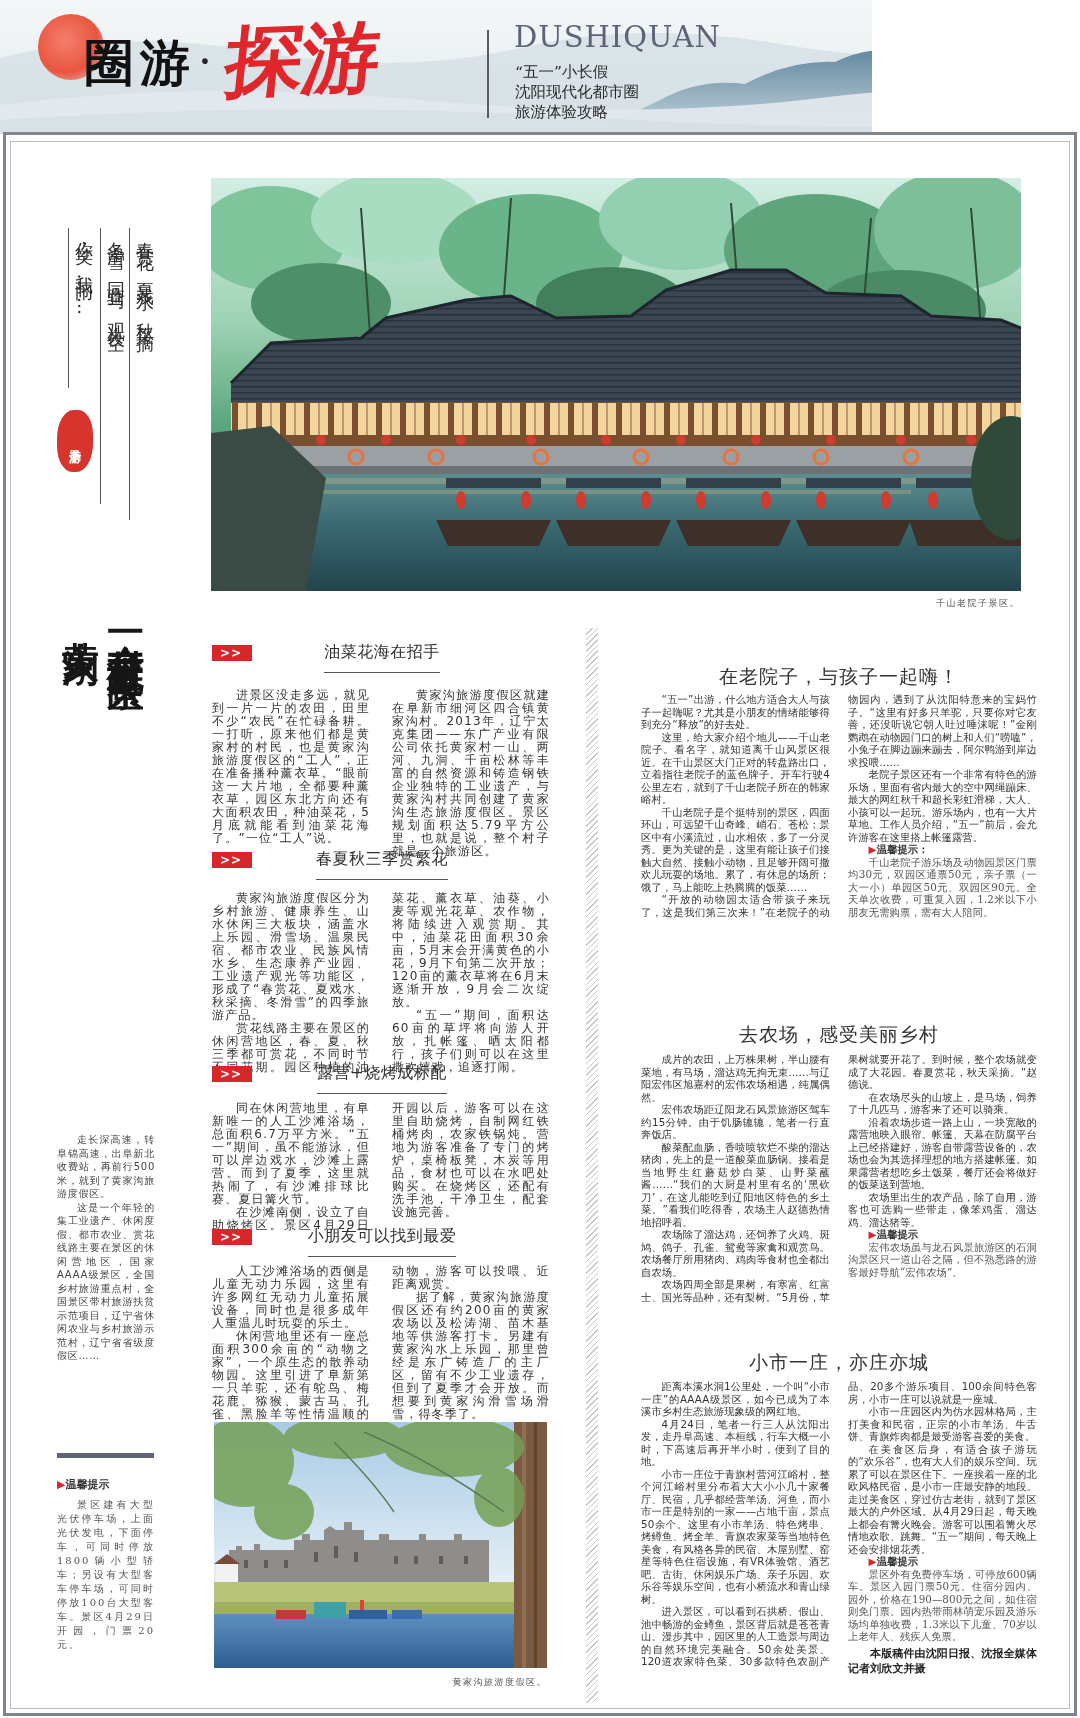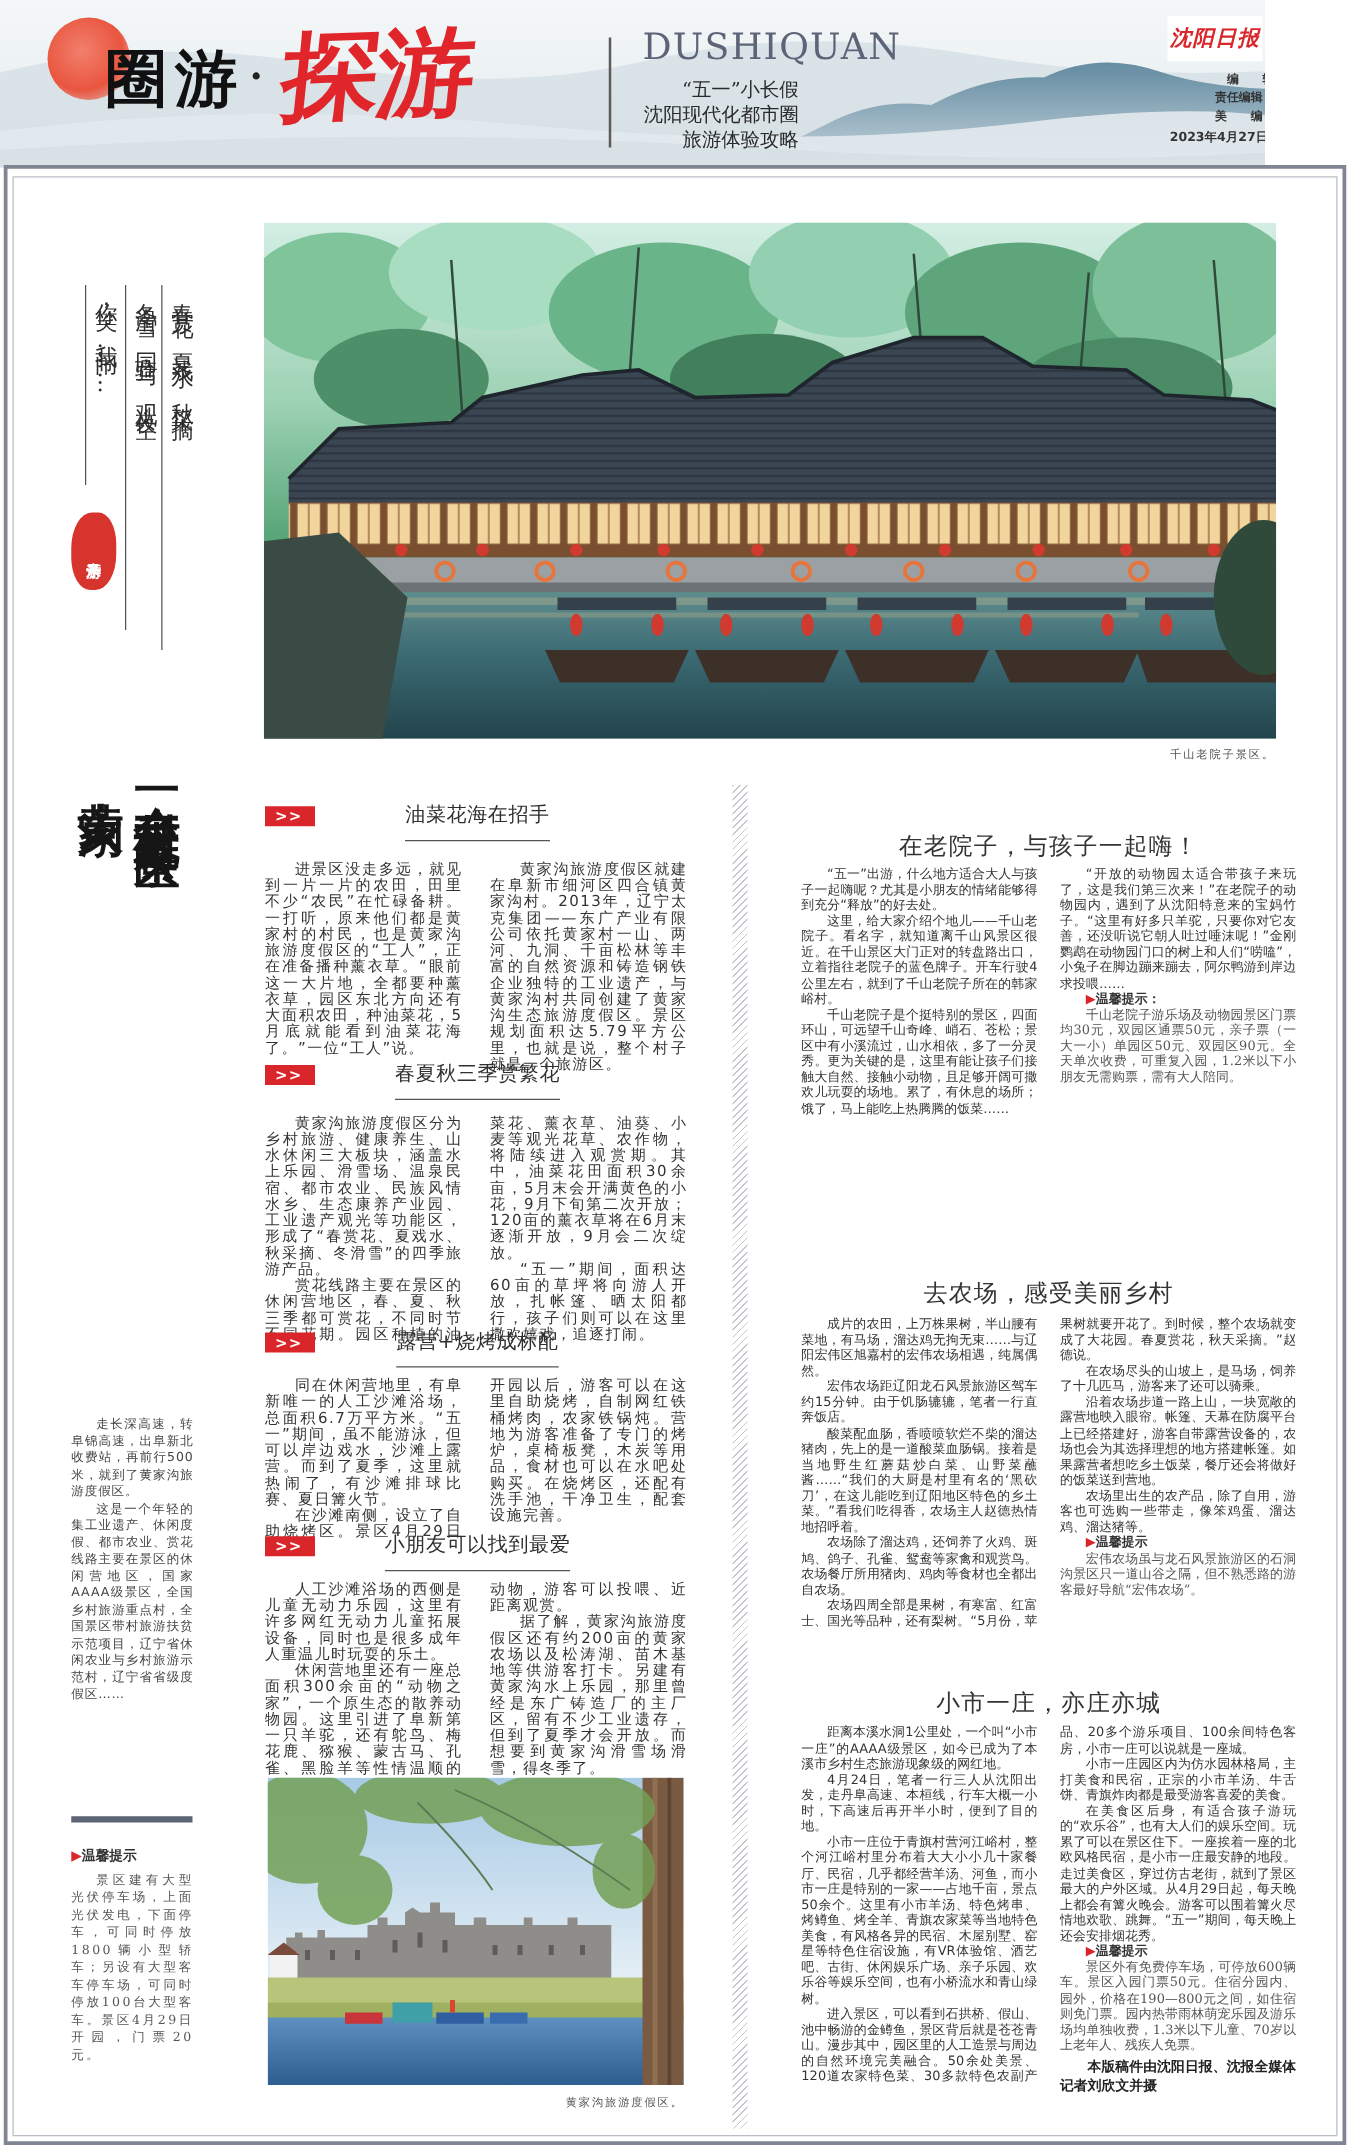--- a/index.html
+++ b/index.html
@@ -1,30 +1,30 @@
 <!DOCTYPE html>
 <html><head>
 <meta charset="utf-8">
 <style>
 *{margin:0;padding:0;box-sizing:border-box;}
 html,body{width:1080px;height:1718px;overflow:hidden;background:#ffffff;}
 body{position:relative;font-family:"DejaVu Sans",sans-serif;color:#333;}
 .abs{position:absolute;}
 
 
-#header{left:0;top:0;width:1012px;height:134px;overflow:hidden;background:linear-gradient(180deg,#f4f7f8 0%,#eaf0f2 55%,#dfe7eb 100%);}
+#header{left:0;top:0;width:872px;height:134px;overflow:hidden;background:linear-gradient(180deg,#f4f7f8 0%,#eaf0f2 55%,#dfe7eb 100%);}
 #header svg{position:absolute;left:0;top:0;}
 .sun{left:38px;top:14px;width:66px;height:66px;border-radius:50%;background:radial-gradient(circle at 42% 40%,#f27f6c 0%,#e9553f 58%,rgba(233,85,63,.35) 88%,rgba(233,85,63,0) 100%);}
 .hd-prefix{left:84px;top:30px;font-family:"DejaVu Serif",serif;font-weight:bold;font-size:50px;letter-spacing:6px;color:#111;}
 .hd-dot{left:198px;top:36px;font-family:"DejaVu Serif",serif;font-size:44px;color:#222;}
 .hd-title{left:226px;top:8px;font-family:"DejaVu Serif",serif;font-weight:bold;font-size:78px;letter-spacing:-2px;color:#e0262a;transform:skewX(-8deg) rotate(-2deg);}
 .hd-rule{left:487px;top:30px;width:2px;height:88px;background:#5b5b5b;}
 .hd-en{left:514px;top:20px;font-family:"DejaVu Serif",serif;font-size:29px;letter-spacing:1px;color:#5d6477;}
 .hd-sub{left:515px;top:62px;font-family:"DejaVu Serif",serif;font-size:15.5px;line-height:20px;color:#2a2a2a;}
-.hd-sub div{white-space:nowrap;text-align:right;}
+.hd-sub div{white-space:nowrap;}
 .logo{left:934px;top:13px;width:76px;height:36px;background:#fff;color:#d9262b;font-family:"DejaVu Serif",serif;font-weight:bold;font-style:italic;font-size:17px;line-height:36px;text-align:center;letter-spacing:1px;}
 .page-no{left:1012px;top:2px;font-family:"Liberation Sans",sans-serif;font-weight:bold;font-size:48px;color:#56658a;transform:scaleX(.82);transform-origin:left top;}
 .credits{left:916px;top:56px;width:132px;text-align:right;font-size:9.5px;line-height:15px;color:#333;font-weight:bold;}
 .credits .date{font-size:10px;margin-top:2px;}
 
 
 .frame-outer{left:3px;top:132px;width:1074px;height:1584px;border:3px solid #7f8591;}
 .frame-inner{left:10px;top:141px;width:1060px;height:1568px;border:1px solid #b9bdc5;}
 .hatch{left:586px;top:628px;width:12px;height:1075px;background:repeating-linear-gradient(135deg,#c3c7ce 0px,#c3c7ce 1px,transparent 1px,transparent 4px);}
 
@@ -342,20 +342,21 @@
   </svg>
 </div>
 <div class="abs caption" style="left:407px;top:1676px;width:140px;">黄家沟旅游度假区。</div>
 
 <div class="abs rhead" style="top:644px;">在老院子，与孩子一起嗨！</div>
 <div class="abs rtext" style="top:693px;">
   <p>“五一”出游，什么地方适合大人与孩子一起嗨呢？尤其是小朋友的情绪能够得到充分“释放”的好去处。</p>
   <p>这里，给大家介绍个地儿——千山老院子。看名字，就知道离千山风景区很近。在千山景区大门正对的转盘路出口，立着指往老院子的蓝色牌子。开车行驶4公里左右，就到了千山老院子所在的韩家峪村。</p>
   <p>千山老院子是个挺特别的景区，四面环山，可远望千山奇峰、峭石、苍松；景区中有小溪流过，山水相依，多了一分灵秀。更为关键的是，这里有能让孩子们接触大自然、接触小动物，且足够开阔可撒欢儿玩耍的场地。累了，有休息的场所；饿了，马上能吃上热腾腾的饭菜……</p>
   <p>“开放的动物园太适合带孩子来玩了，这是我们第三次来！”在老院子的动物园内，遇到了从沈阳特意来的宝妈竹子。“这里有好多只羊驼，只要你对它友善，还没听说它朝人吐过唾沫呢！”金刚鹦鹉在动物园门口的树上和人们“唠嗑”，小兔子在脚边蹦来蹦去，阿尔鸭游到岸边求投喂……</p>
+  <p>老院子景区还有一个非常有特色的游乐场，里面有省内最大的空中网绳蹦床、最大的网红秋千和超长彩虹滑梯，大人、小孩可以一起玩。游乐场内，也有一大片草地。工作人员介绍，“五一”前后，会允许游客在这里搭上帐篷露营。</p>
   <div class="tip-label"><span class="tip-icon">▶</span><span>温馨提示：</span></div>
   <p class="tip-text">千山老院子游乐场及动物园景区门票均30元，双园区通票50元，亲子票（一大一小）单园区50元、双园区90元。全天单次收费，可重复入园，1.2米以下小朋友无需购票，需有大人陪同。</p>
 </div>
 
 <div class="abs rhead" style="top:1002px;">去农场，感受美丽乡村</div>
 <div class="abs rtext" style="top:1053px;">
   <p>成片的农田，上万株果树，半山腰有菜地，有马场，溜达鸡无拘无束……与辽阳宏伟区旭嘉村的宏伟农场相遇，纯属偶然。</p>
   <p>宏伟农场距辽阳龙石风景旅游区驾车约15分钟。由于饥肠辘辘，笔者一行直奔饭店。</p>
   <p>酸菜配血肠，香喷喷软烂不柴的溜达猪肉，先上的是一道酸菜血肠锅。接着是当地野生红蘑菇炒白菜、山野菜蘸酱……“我们的大厨是村里有名的‘黑砍刀’，在这儿能吃到辽阳地区特色的乡土菜。”看我们吃得香，农场主人赵德热情地招呼着。</p>
   <p>农场除了溜达鸡，还饲养了火鸡、斑鸠、鸽子、孔雀、鸳鸯等家禽和观赏鸟。农场餐厅所用猪肉、鸡肉等食材也全都出自农场。</p>

